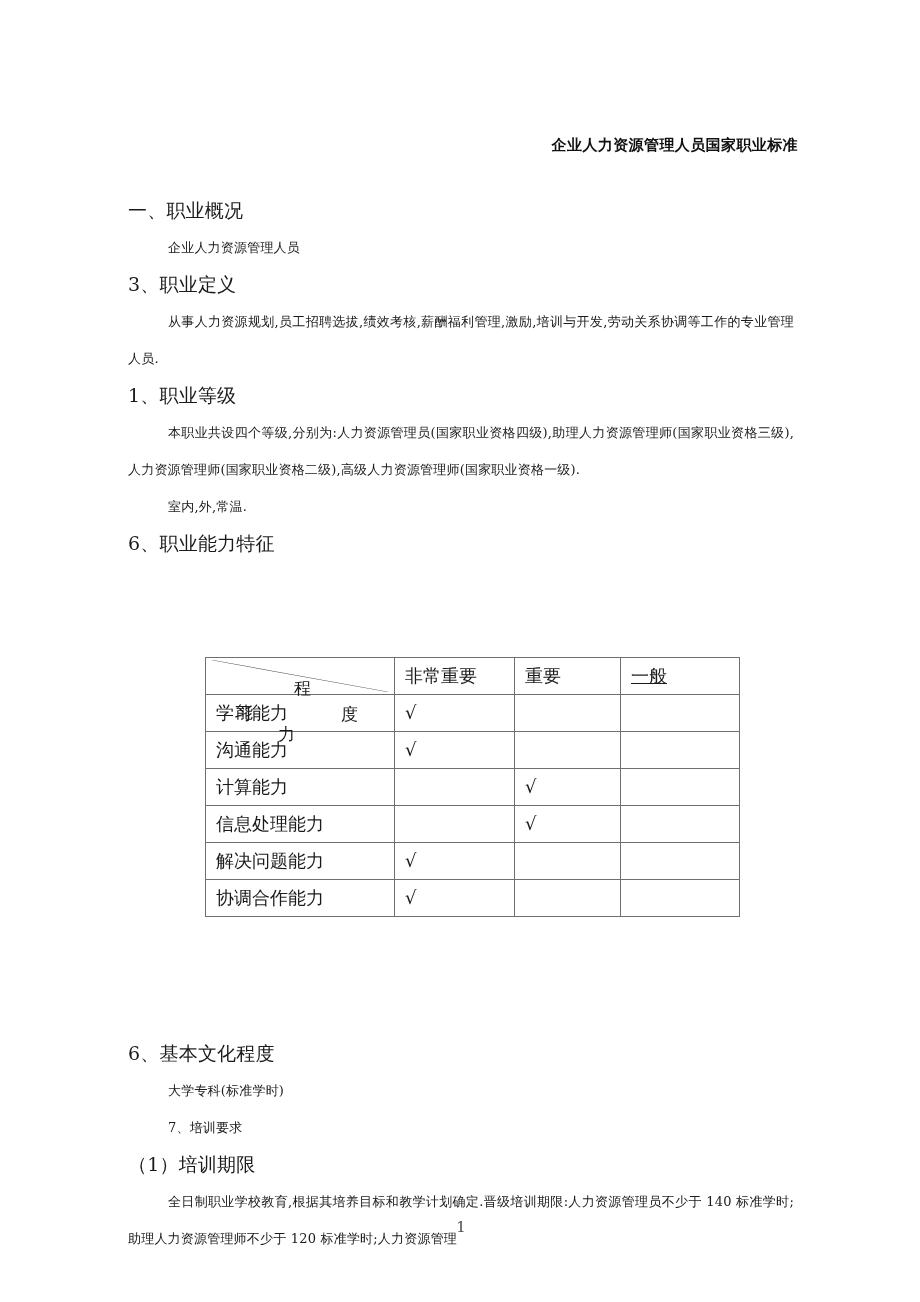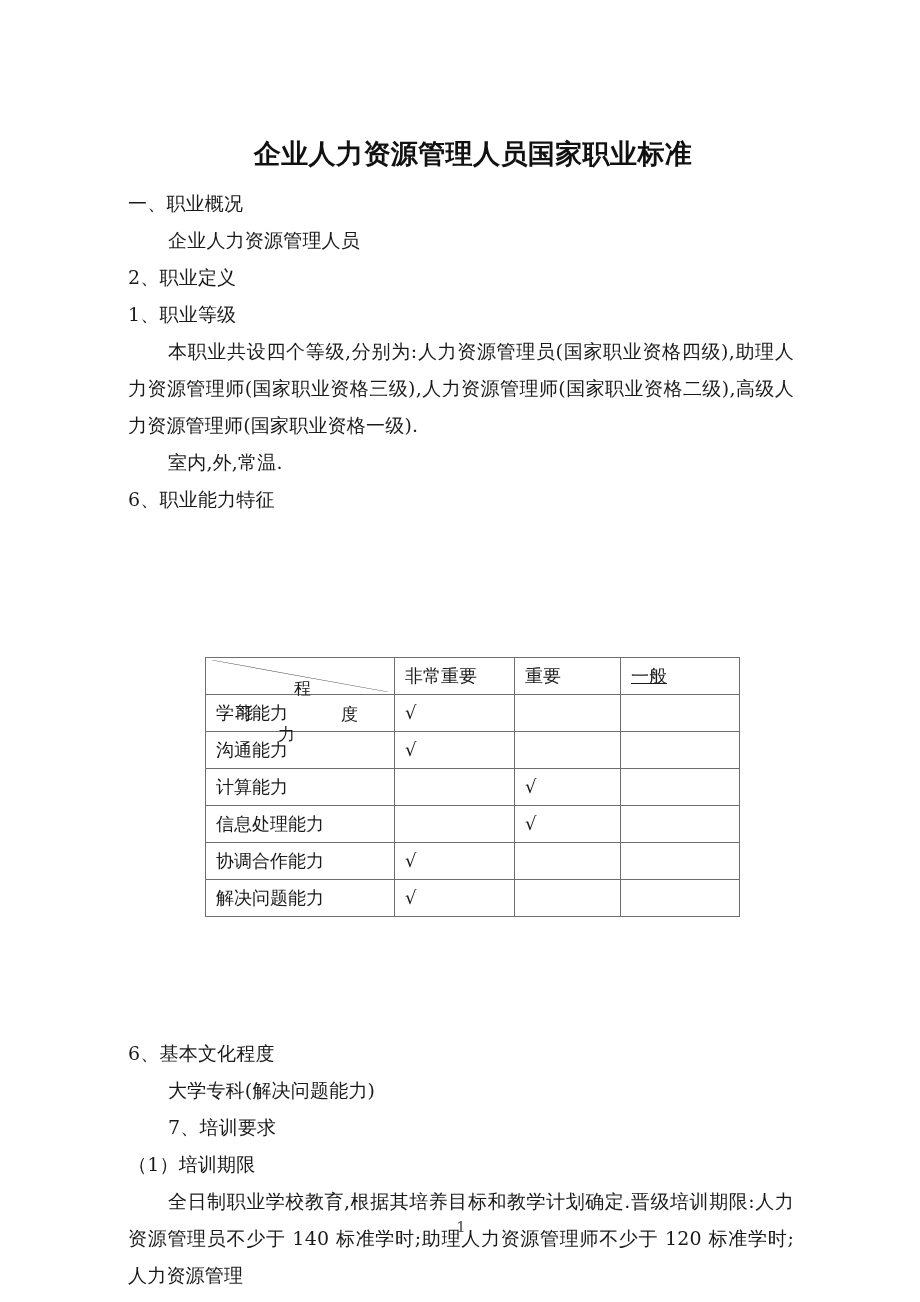--- a/index.html
+++ b/index.html
@@ -22,44 +22,44 @@
   }
   .content {
     position: absolute;
     left: 128px;
     top: 0;
     width: 666px;
   }
 
   
   .doc-title {
-    text-align: center;
-    font-size: 27px;
+    text-align: right;
+    font-size: 15px;
     font-weight: bold;
     letter-spacing: 0.4px;
     margin: 0;
     padding: 0;
     position: absolute;
-    left: 12px;
+    left: 4px;
     top: 135px;
     width: 666px;
     line-height: 1.4;
     color: #111;
   }
 
   
   .body-flow {
     position: absolute;
     left: 0;
-    top: 185px;
+    top: 192px;
     width: 666px;
   }
   p.line {
     margin: 0;
-    font-size: 19px;
+    font-size: 13px;
     line-height: 37px;
     letter-spacing: 0.2px;
     text-align: justify;
     text-justify: inter-ideograph;
     color: #1a1a1a;
   }
   p.heading {
     font-size: 19px;
     line-height: 37px;
   }
@@ -162,21 +162,22 @@
 
 <div class="page">
 
   <div class="content">
 
     <h1 class="doc-title">企业人力资源管理人员国家职业标准</h1>
 
     <div class="body-flow">
       <p class="line heading">一、职业概况</p>
       <p class="line indent-sub">企业人力资源管理人员</p>
-      <p class="line heading">2、职业定义</p>
+      <p class="line heading">3、职业定义</p>
+      <p class="line para">从事人力资源规划,员工招聘选拔,绩效考核,薪酬福利管理,激励,培训与开发,劳动关系协调等工作的专业管理人员.</p>
       <p class="line heading">1、职业等级</p>
       <p class="line para">本职业共设四个等级,分别为:人力资源管理员(国家职业资格四级),助理人力资源管理师(国家职业资格三级),人力资源管理师(国家职业资格二级),高级人力资源管理师(国家职业资格一级).</p>
       <p class="line indent-sub">室内,外,常温.</p>
       <p class="line heading">6、职业能力特征</p>
     </div>
 
     <div class="table-wrap">
       <table class="ability-table">
         <tbody>
           <tr>
@@ -212,38 +213,38 @@
             <td class="col-b check-cell tick">√</td>
             <td class="col-c check-cell tick"></td>
           </tr>
           <tr>
             <td class="col-label row-label">信息处理能力</td>
             <td class="col-a check-cell tick"></td>
             <td class="col-b check-cell tick">√</td>
             <td class="col-c check-cell tick"></td>
           </tr>
           <tr>
+            <td class="col-label row-label">解决问题能力</td>
+            <td class="col-a check-cell tick">√</td>
+            <td class="col-b check-cell tick"></td>
+            <td class="col-c check-cell tick"></td>
+          </tr>
+          <tr>
             <td class="col-label row-label">协调合作能力</td>
-            <td class="col-a check-cell tick">√</td>
-            <td class="col-b check-cell tick"></td>
-            <td class="col-c check-cell tick"></td>
-          </tr>
-          <tr>
-            <td class="col-label row-label">解决问题能力</td>
             <td class="col-a check-cell tick">√</td>
             <td class="col-b check-cell tick"></td>
             <td class="col-c check-cell tick"></td>
           </tr>
         </tbody>
       </table>
     </div>
 
     <div class="after-table">
       <p class="line heading">6、基本文化程度</p>
-      <p class="line indent-sub">大学专科(解决问题能力)</p>
+      <p class="line indent-sub">大学专科(标准学时)</p>
       <p class="line indent-sub">7、培训要求</p>
       <p class="line heading">（1）培训期限</p>
       <p class="line para">全日制职业学校教育,根据其培养目标和教学计划确定.晋级培训期限:人力资源管理员不少于 140 标准学时;助理人力资源管理师不少于 120 标准学时;人力资源管理</p>
     </div>
 
     <div class="page-number">1</div>
 
   </div>
 </div>
 

